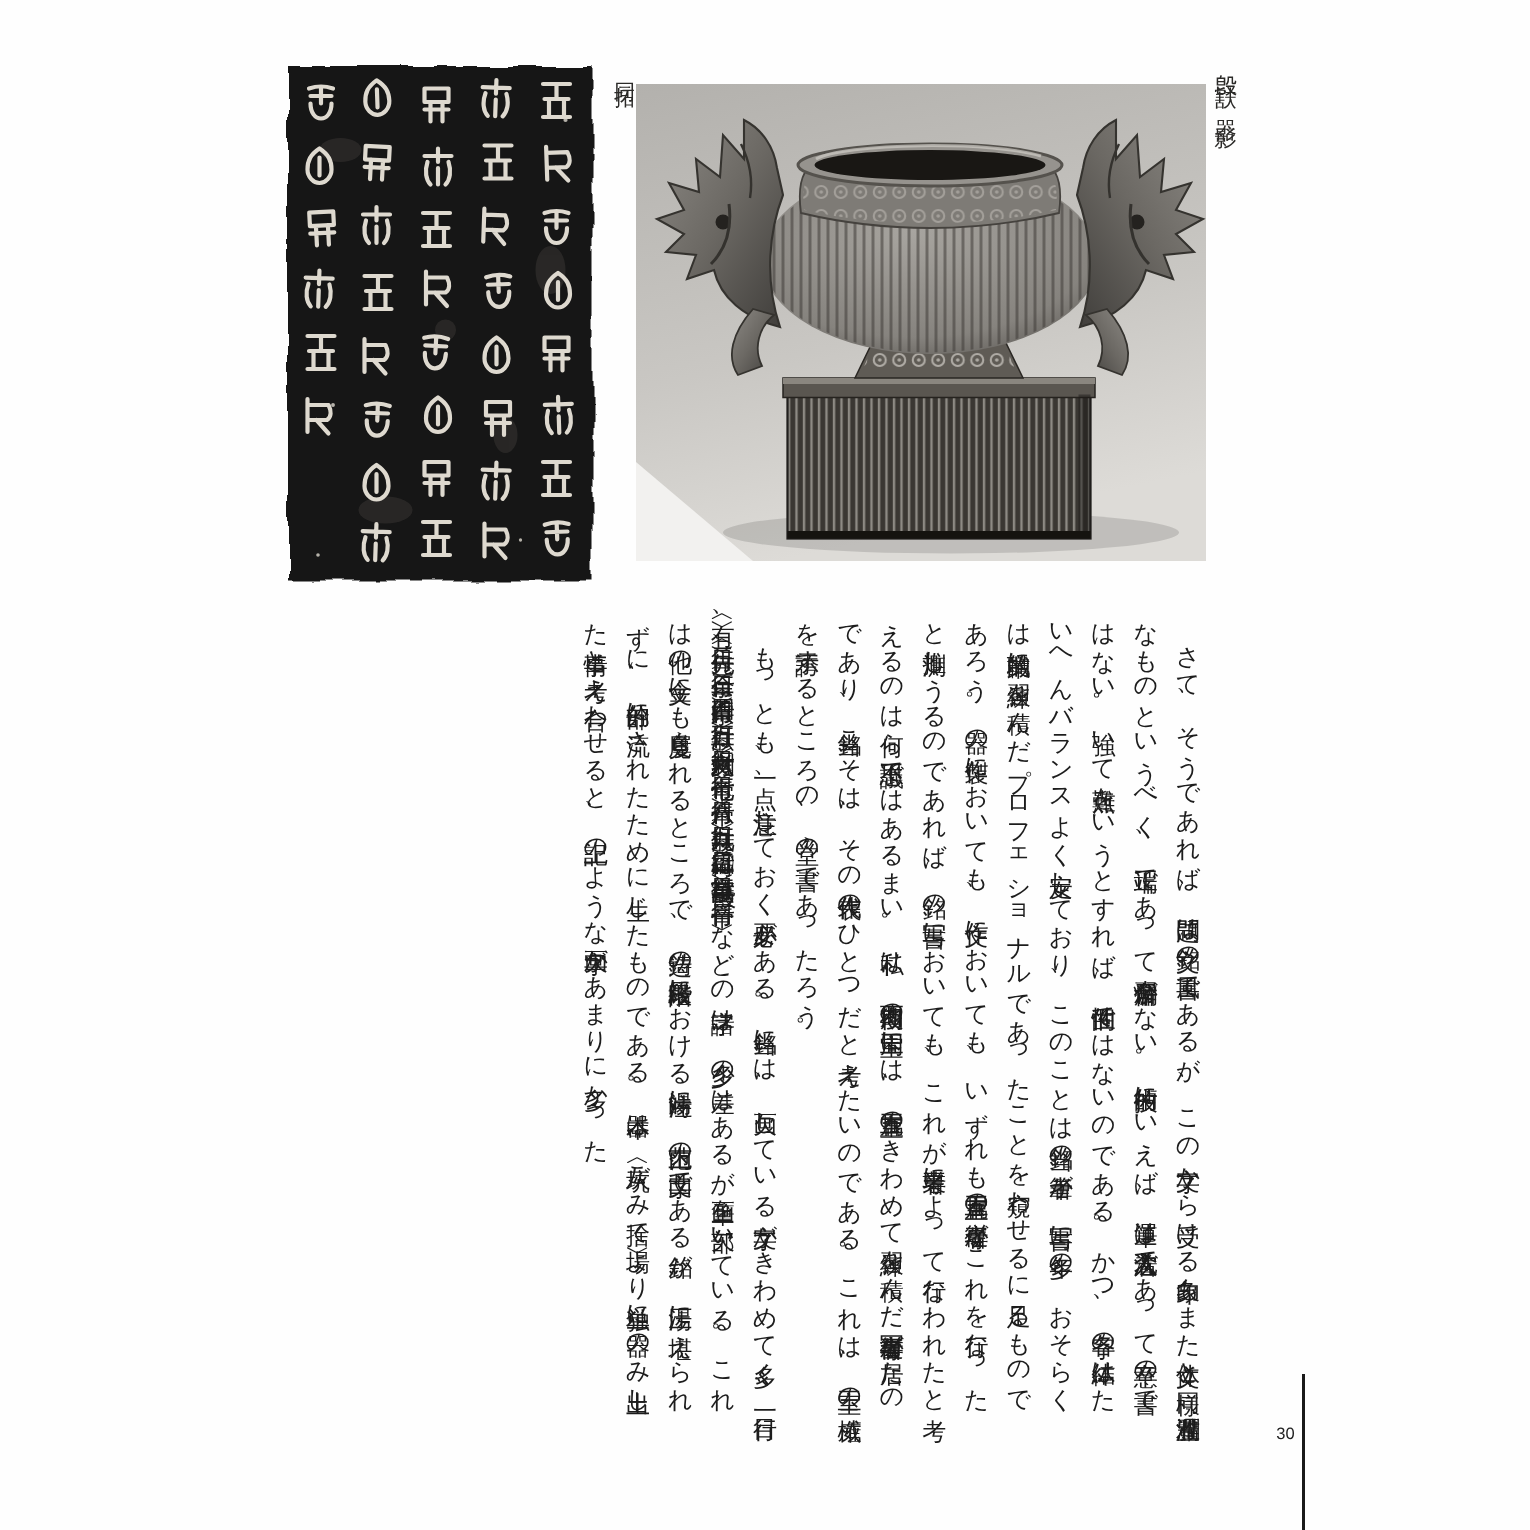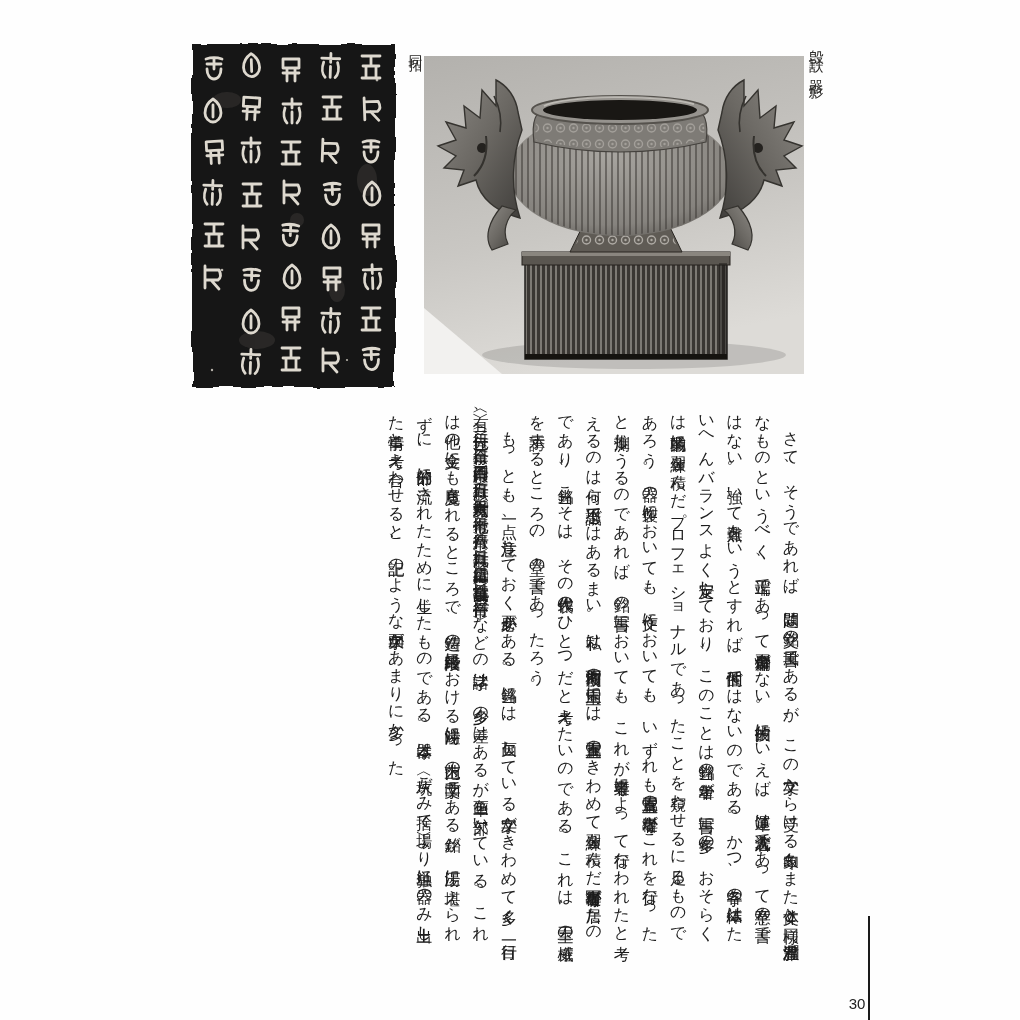--- a/index.html
+++ b/index.html
@@ -29,24 +29,24 @@
     writing-mode:vertical-rl;
     font-size:16px;
     line-height:28.2px;
     letter-spacing:0;
     color:#1c1c1c;
     text-align:justify;
   }
   .bodytext p{margin:0;text-indent:1em;}
 
   .page-number{
-    position:absolute;left:840px;top:995px;width:34px;
+    position:absolute;left:840px;top:950px;width:34px;
     text-align:center;
     font-family:"Liberation Sans", sans-serif;
-    font-size:15px;color:#222;
+    font-size:11px;color:#222;
   }
   .page-edge-line{
     position:absolute;left:868px;top:916px;width:2px;height:104px;
     background:#1a1a1a;
   }
 </style>
 </head>
 <body>
 
 <div class="page">

